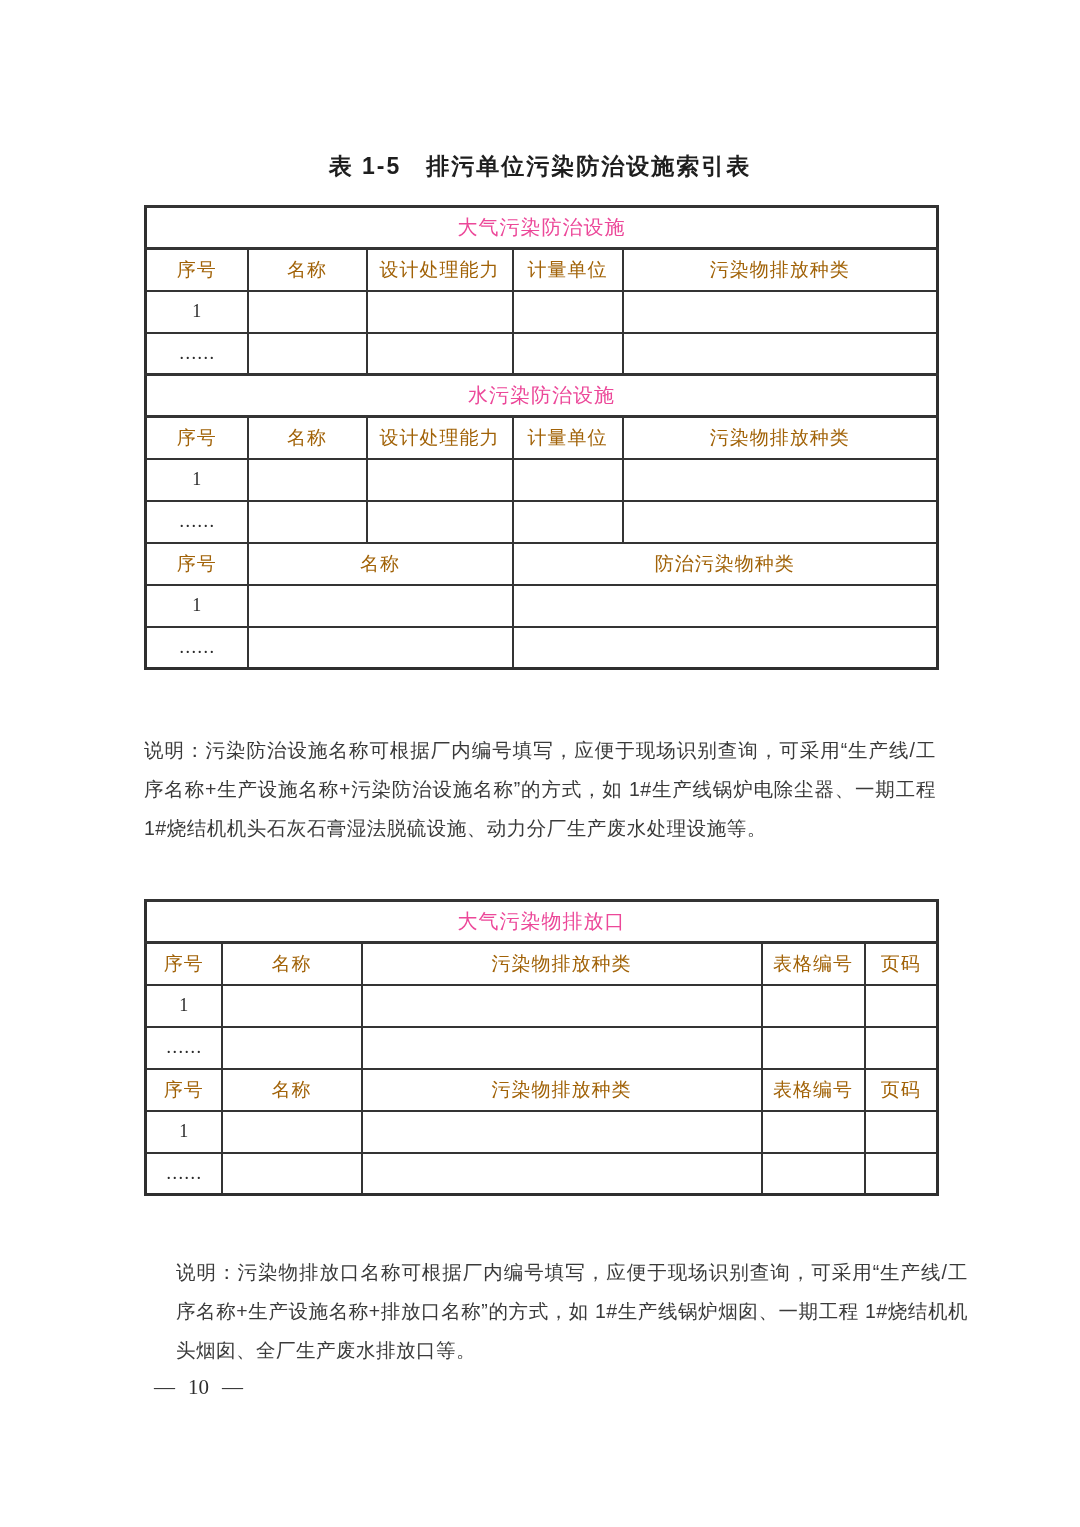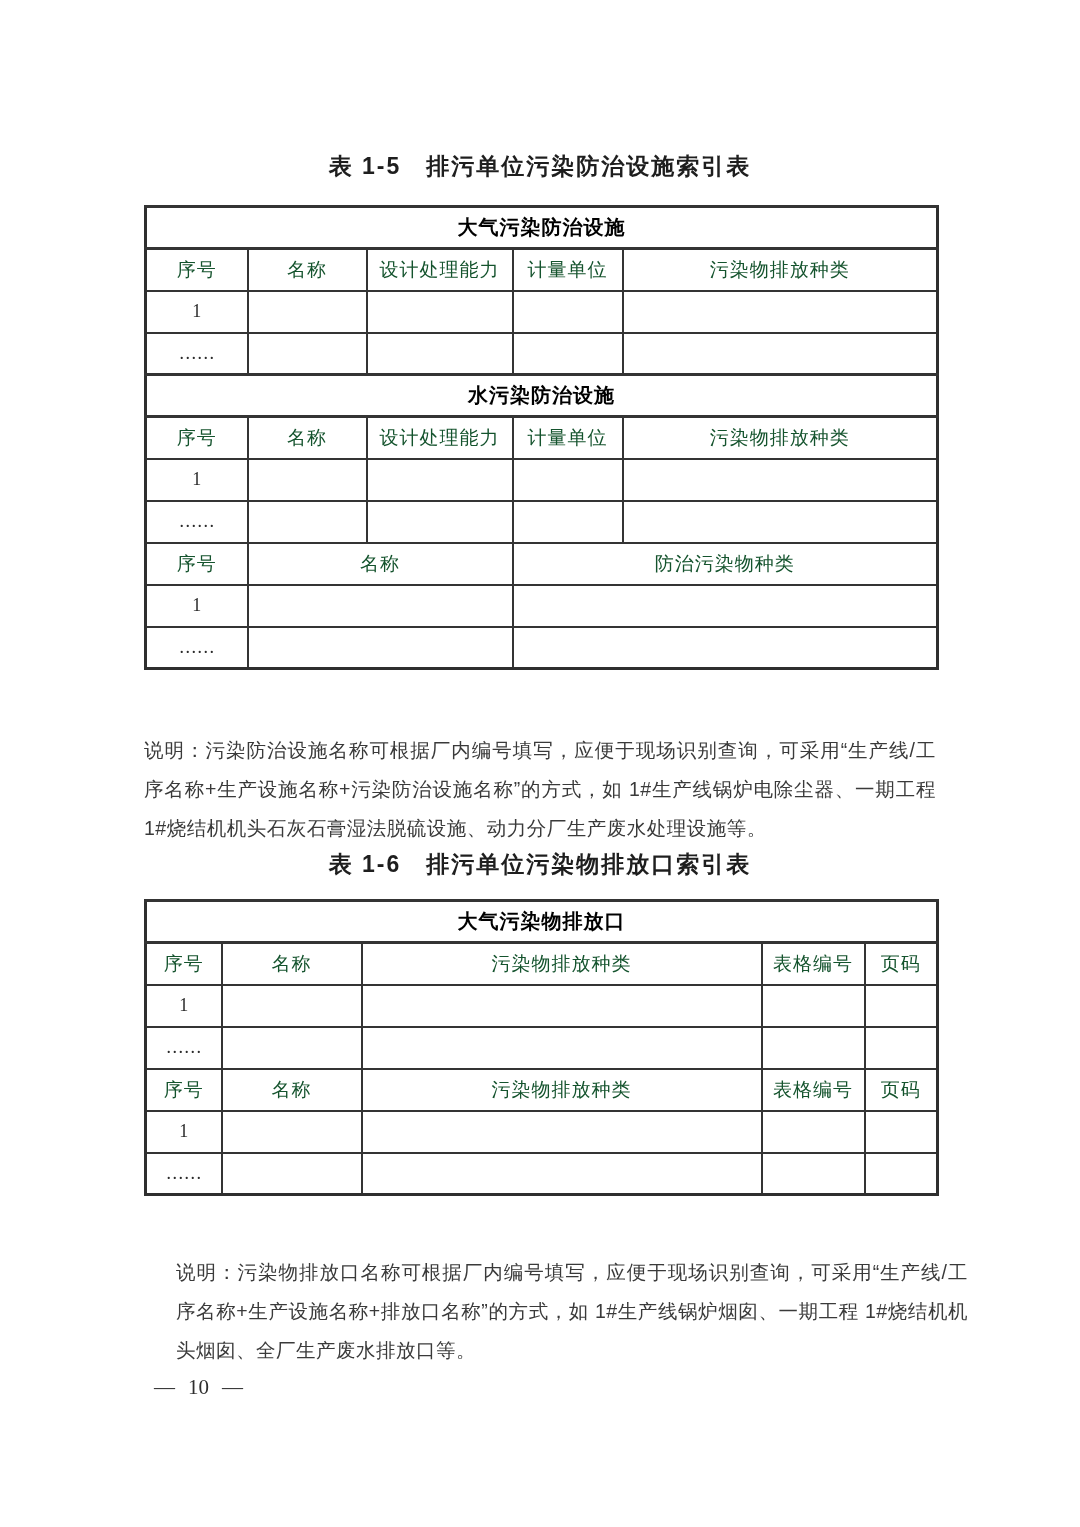--- a/index.html
+++ b/index.html
@@ -42,30 +42,30 @@
   table.index-table td {
     border: 2px solid #343434;
     text-align: center;
     vertical-align: middle;
     padding: 0 4px;
     overflow: hidden;
     white-space: nowrap;
   }
   tr.section-row td {
     font-size: 20px;
-    font-weight: 700;
+    font-weight: 400;
     letter-spacing: 1px;
-    color: #000000;
+    color: #ec4899;
     border-top-width: 3px;
     border-bottom-width: 3px;
   }
   tr.header-row td {
     font-size: 19px;
     font-weight: 400;
-    color: #14532d;
+    color: #a16207;
     letter-spacing: 1px;
     margin-top: 12px;
   }
   tr.data-row td {
     font-size: 18px;
     color: #2b2b2b;
     font-family: "Liberation Serif", serif;
   }
 
   p.table-note {
@@ -172,21 +172,20 @@
       <tr class="data-row">
         <td>……</td>
         <td colspan="2"></td>
         <td colspan="2"></td>
       </tr>
     </tbody>
   </table>
 
   <p class="table-note note-1">说明：污染防治设施名称可根据厂内编号填写，应便于现场识别查询，可采用“生产线/工序名称+生产设施名称+污染防治设施名称”的方式，如 1#生产线锅炉电除尘器、一期工程 1#烧结机机头石灰石膏湿法脱硫设施、动力分厂生产废水处理设施等。</p>
 
-  <div class="doc-title title-2">表 1-6　排污单位污染物排放口索引表</div>
 
   <table class="index-table table-1-6">
     <colgroup>
       <col style="width:76px">
         <col style="width:140px">
         <col style="width:400px">
         <col style="width:103px">
         <col style="width:73px">
     </colgroup>
     <tbody>

